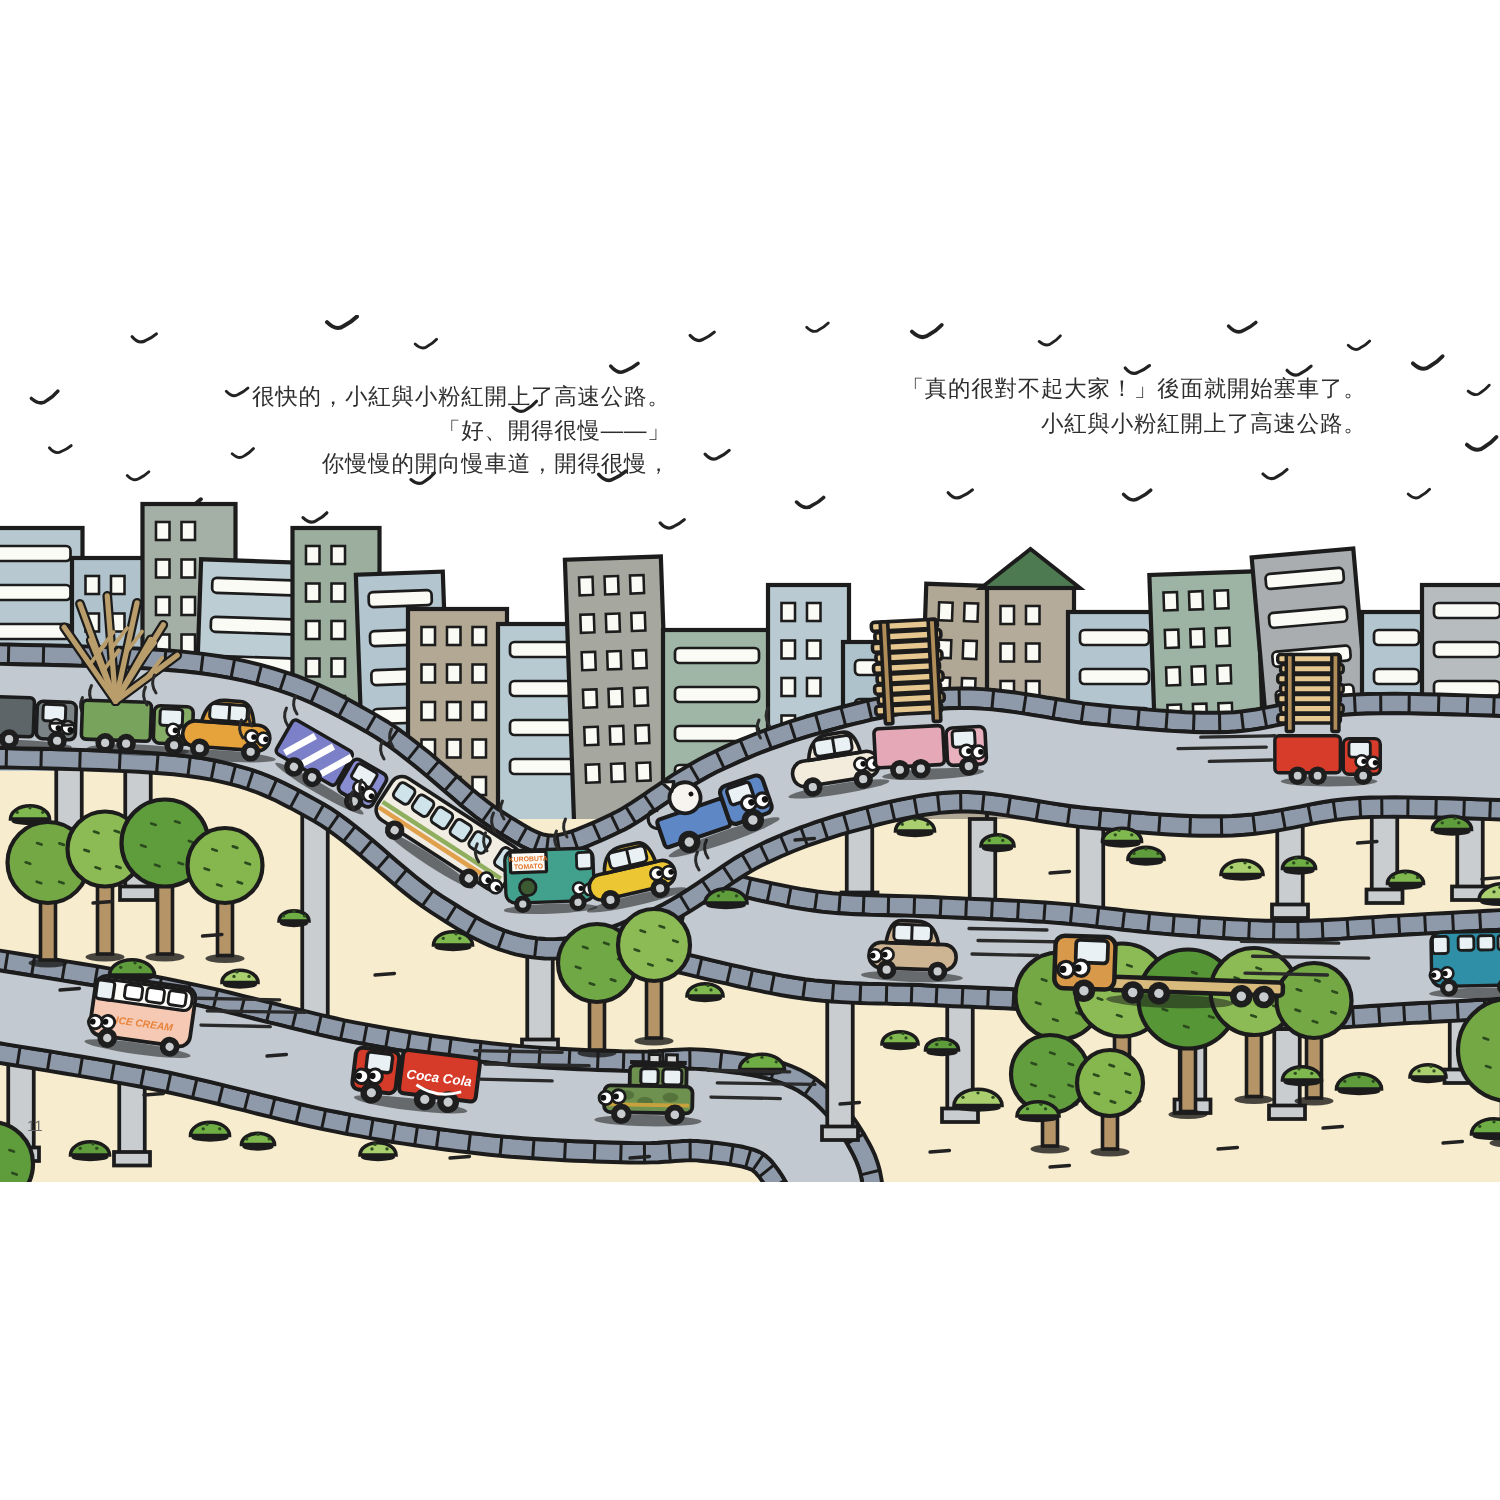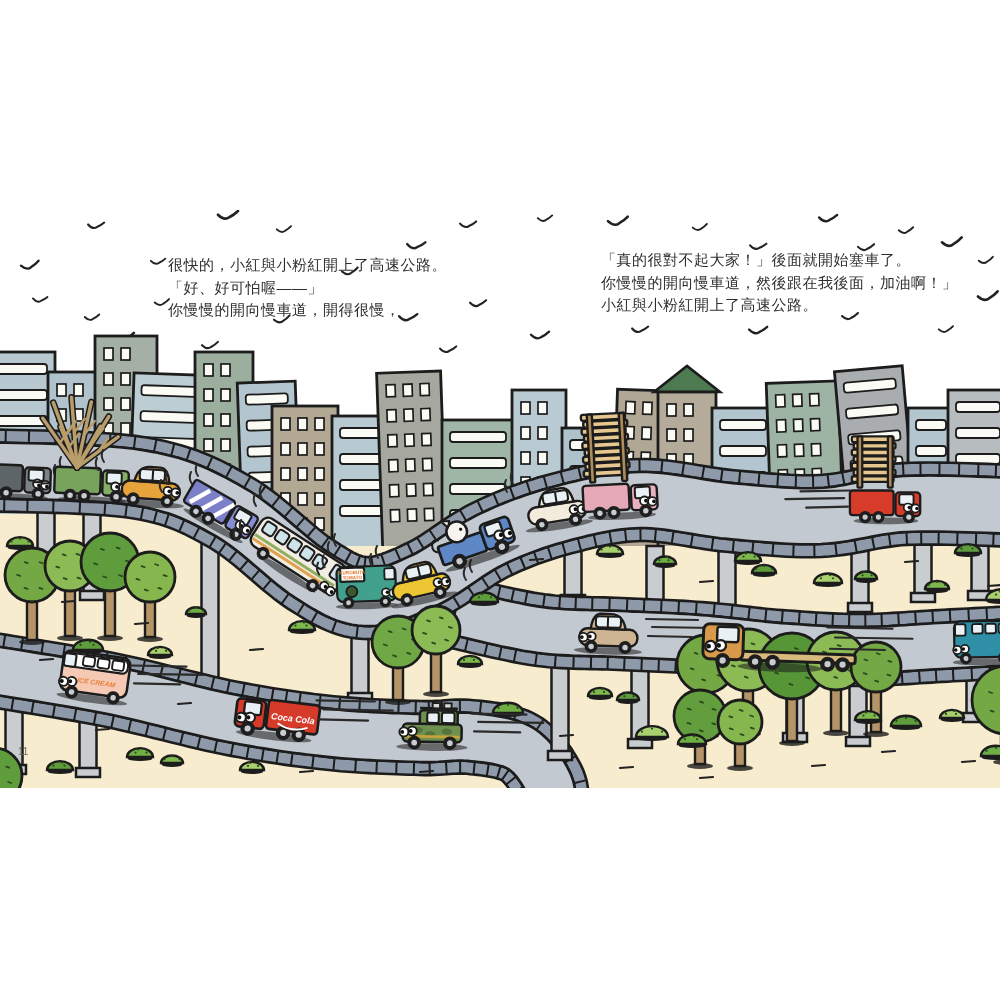--- a/index.html
+++ b/index.html
@@ -1,20 +1,20 @@
 <!DOCTYPE html>
 <html><head>
 <meta charset="utf-8">
 <title>Book Page</title>
 <style>
   html,body{margin:0;padding:0;background:#ffffff;}
   .page{position:relative;width:1000px;height:1000px;background:#ffffff;overflow:hidden;
         font-family:"Liberation Sans","DejaVu Sans",sans-serif;}
   .story{position:absolute;color:#2e2e2e;font-size:15px;line-height:22.5px;letter-spacing:.5px;white-space:nowrap;}
-  .story div{height:22.5px;}
+  .story div{height:22.5px;text-align:right;}
   .pageno{position:absolute;left:18px;top:746px;font-size:10px;color:#6b6b6b;}
   svg{position:absolute;left:0;top:0;}
 </style>
 </head>
 <body>
 
 <div class="page">
   <svg id="scene" width="1000" height="1000" viewBox="0 0 1000 1000">
     <defs>
       <clipPath id="frame">
@@ -1403,24 +1403,23 @@
         <g>
           <line x1="471.9" y1="713.5" x2="526.5" y2="714.55" stroke="#2a2a2a" stroke-width="2.2" stroke-linecap="round"></line>
           <line x1="478.2" y1="721.9" x2="543.3" y2="722.95" stroke="#2a2a2a" stroke-width="2.2" stroke-linecap="round"></line>
           <line x1="474" y1="731.35" x2="520.2" y2="732.4" stroke="#2a2a2a" stroke-width="2.2" stroke-linecap="round"></line>
         </g>
       </g>
   </svg>
 
   <div class="story" style="left:168px;top:254px;">
     <div>很快的，小紅與小粉紅開上了高速公路。</div>
-    <div>「好、好可怕喔——」</div>
+    <div>「好、開得很慢——」</div>
     <div>你慢慢的開向慢車道，開得很慢，</div>
   </div>
 
   <div class="story" style="left:601px;top:249px;">
     <div>「真的很對不起大家！」後面就開始塞車了。</div>
-    <div>你慢慢的開向慢車道，然後跟在我後面，加油啊！」</div>
     <div>小紅與小粉紅開上了高速公路。</div>
   </div>
 
   <div class="pageno">11</div>
 </div>
 
 </body></html>

